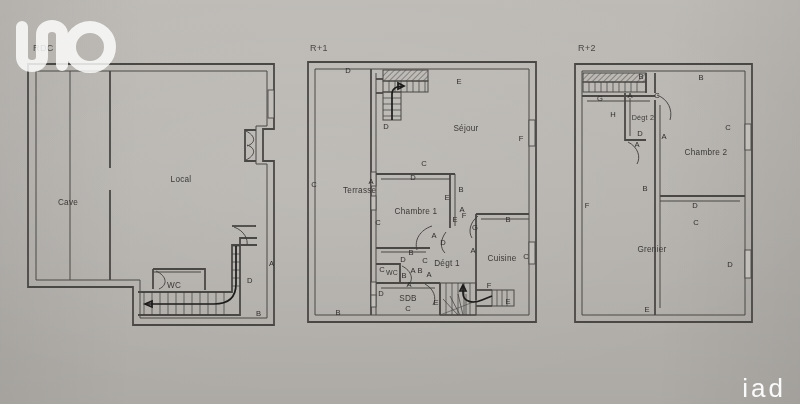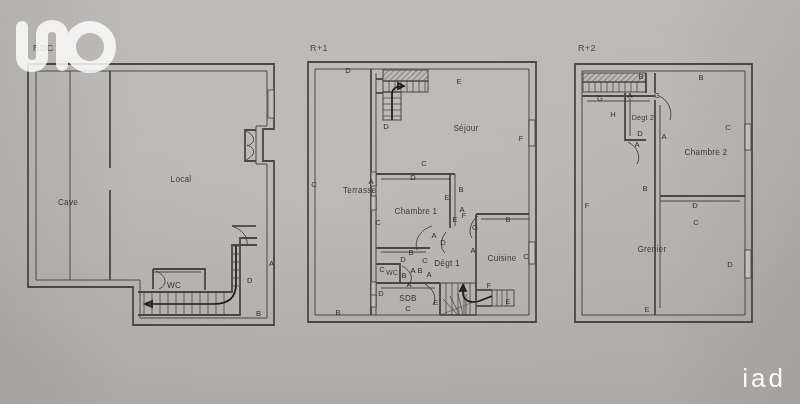--- a/index.html
+++ b/index.html
@@ -37,21 +37,21 @@
   .tread{ stroke:#3e3c3a; stroke-width:.7; fill:none; }
   .flowline{ stroke:#1d1c1b; stroke-width:1.7; fill:none; }
   .win{ stroke:#4a4845; stroke-width:.9; fill:#c2bfba; }
   
   #watermark{
     position:absolute; right:8px; bottom:4px;
     width:130px; height:96px;
     opacity:.82; pointer-events:none;
   }
   #wm-text{
-    position:absolute; right:14px; bottom:10px;
+    position:absolute; right:14px; bottom:0;
     color:#ffffff; font-size:26px; letter-spacing:3px;
     font-family:"Liberation Sans", sans-serif; font-weight:400;
     opacity:.95;
   }
 </style>
 </head>
 <body>
 
 <div id="paper"></div>
 

